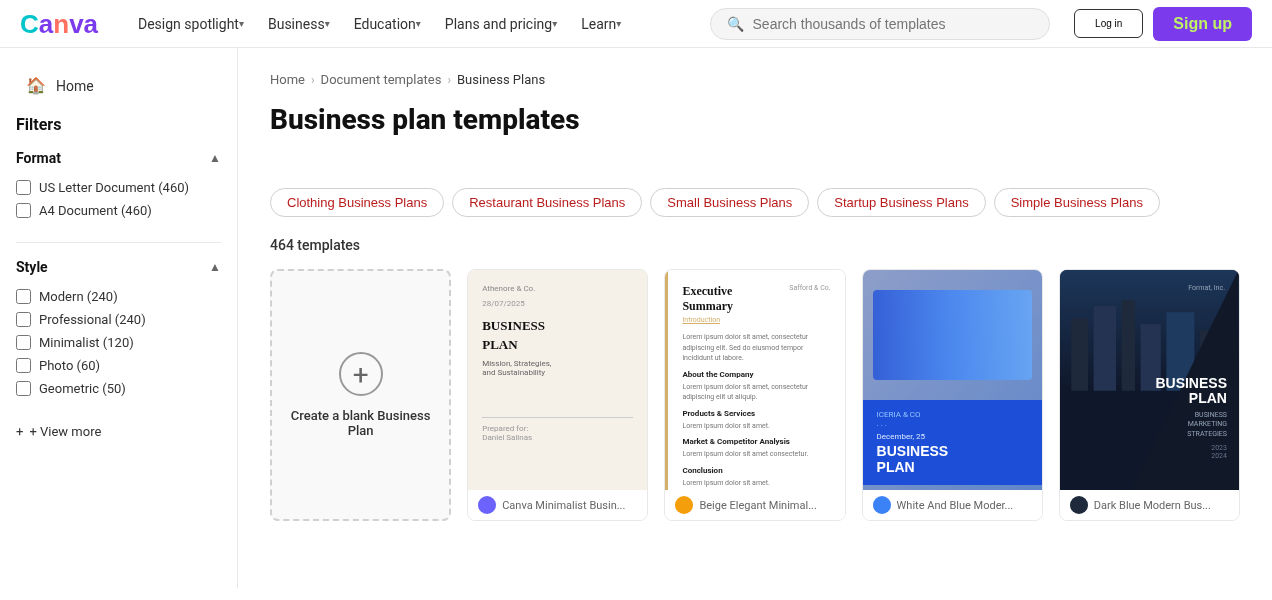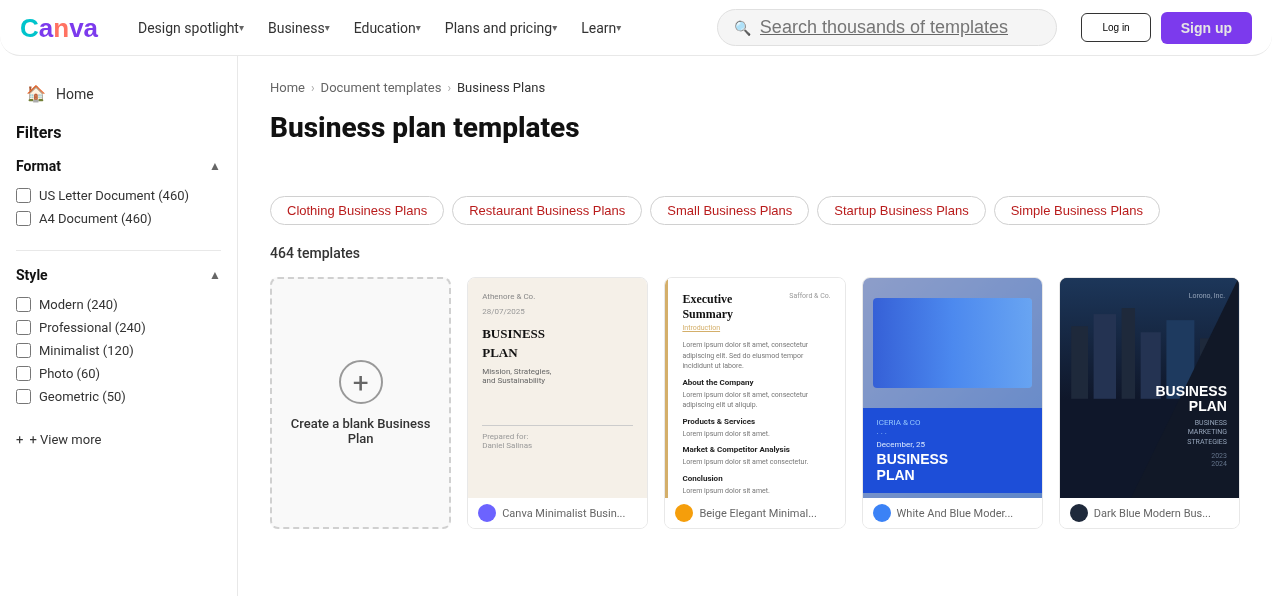--- a/index.html
+++ b/index.html
@@ -3,28 +3,27 @@
   <meta charset="utf-8">
   <style>
     * { box-sizing: border-box; margin: 0; padding: 0; }
     body { font-family: -apple-system, BlinkMacSystemFont, 'Segoe UI', Roboto, sans-serif; background: #fff; color: #333; font-size: 14px; }
 
     
     .header {
       display: flex;
       align-items: center;
       padding: 11px 20px;
-      height: 56px;
+      height: 48px;
       border-bottom: 1px solid #e8e8e8;
       gap: 8px;
       position: sticky;
       top: 0;
       background: #fff;
       z-index: 100;
-      border-radius: 20px;
     }
     .nav-items {
       display: flex;
       align-items: center;
       gap: 4px;
       flex: 1;
     }
     .nav-item {
       display: flex;
       align-items: center;
@@ -44,44 +43,43 @@
       border: 1px solid #e0e0e0;
       border-radius: 24px;
       padding: 7px 16px;
       gap: 8px;
       width: 340px;
     }
     .search-bar input {
       border: none;
       background: transparent;
       outline: none;
-      font-size: 18px;
+      font-size: 14px;
       color: #666;
       width: 100%;
-      text-decoration: underline;
     }
     .search-icon { color: #666; font-size: 14px; }
     .header-actions { display: flex; align-items: center; gap: 10px; margin-left: 16px; }
     .btn-login {
       padding: 8px 20px;
       border: 1px solid #333;
       border-radius: 6px;
       cursor: pointer;
       background: #fff;
       font-size: 10px;
       font-weight: 500;
     }
     .btn-signup {
       padding: 8px 20px;
       border: none;
       border-radius: 6px;
       cursor: pointer;
       background: #7C3AED;
-      color: #e5e5e5;
-      font-size: 14px;
+      color: #bef264;
+      font-size: 16px;
       font-weight: 600;
     }
 
     
     .main-layout {
       display: flex;
       min-height: calc(100vh - 60px);
     }
 
     
@@ -523,21 +521,21 @@
               </svg>
             </div>
 
             <div style="position:absolute;bottom:0;right:0;width:60%;height:100%;">
               <svg viewBox="0 0 100 200" style="width:100%;height:100%;" preserveAspectRatio="none">
                 <polygon points="100,0 100,200 0,200" fill="#111827"></polygon>
               </svg>
             </div>
 
             <div style="position:absolute;top:14px;right:14px;text-align:right;">
-              <div style="font-size:7px;color:#94a3b8;margin-bottom:2px;">Lorono, Inc.</div>
+              <div style="font-size:7px;color:#94a3b8;margin-bottom:2px;">Format, Inc.</div>
             </div>
             <div style="position:absolute;bottom:30px;right:12px;text-align:right;">
               <div style="font-size:14px;font-weight:900;color:#fff;font-family:Arial,sans-serif;line-height:1.1;">BUSINESS</div>
               <div style="font-size:14px;font-weight:900;color:#fff;font-family:Arial,sans-serif;line-height:1.1;margin-bottom:4px;">PLAN</div>
               <div style="font-size:7px;color:#94a3b8;line-height:1.4;">BUSINESS<br>MARKETING<br>STRATEGIES</div>
               <div style="font-size:7px;color:#64748b;margin-top:4px;">2023<br>2024</div>
             </div>
           </div>
         </div>
         <div class="template-footer">

